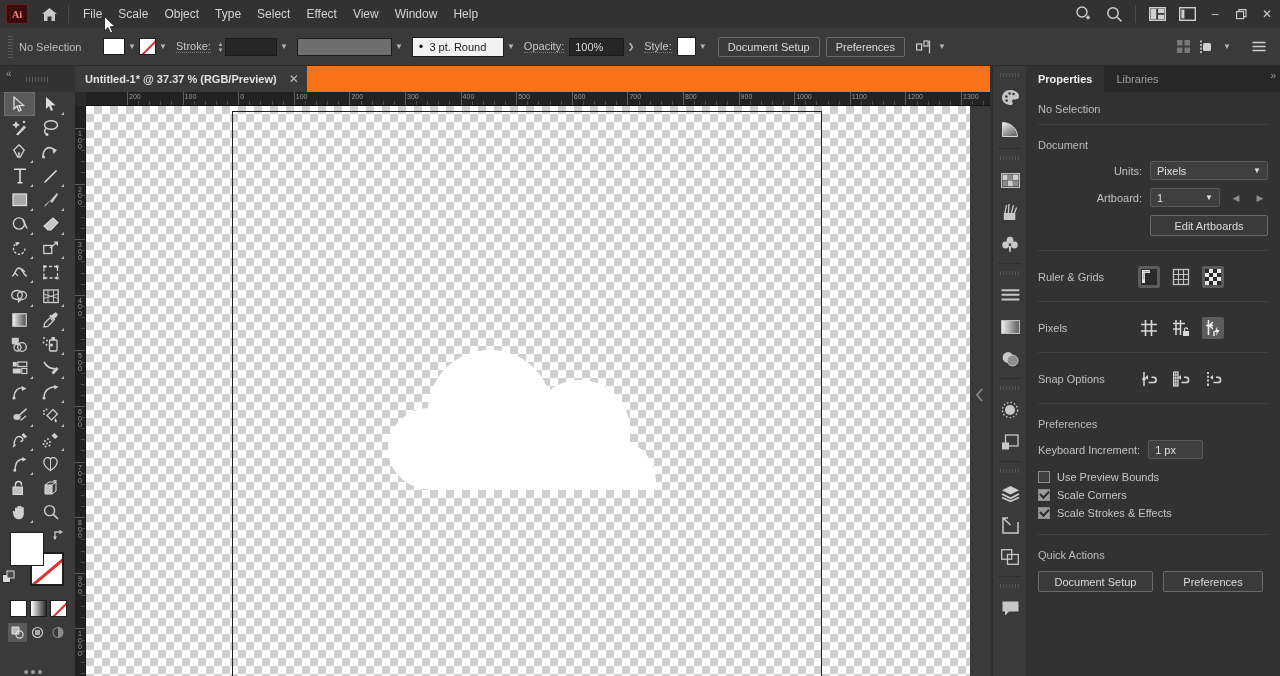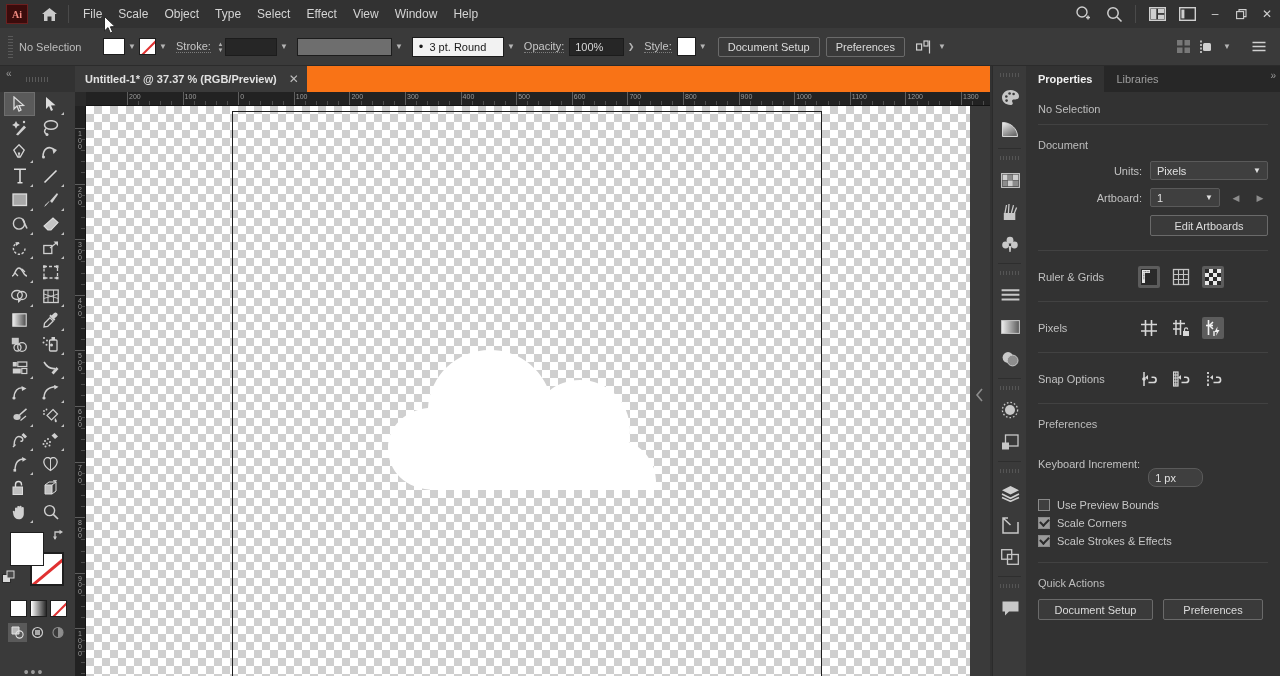--- a/index.html
+++ b/index.html
@@ -179,22 +179,22 @@
   .psec-title{font-size:11px;color:#bdbdbd;padding:11px 0 6px 0;}
   .pdiv{height:1px;background:#424242;margin:3px 12px;}
   .prow{display:flex;align-items:center;padding:4px 0;}
   .prow-label{font-size:11px;color:#c0c0c0;}
   .pselect{
     height:19px;background:#3f3f3f;border:1px solid #5a5a5a;border-radius:2px;
     display:flex;align-items:center;justify-content:space-between;padding:0 6px;
     font-size:11px;color:#e0e0e0;
   }
   .pinput{
-    height:19px;background:#3f3f3f;border:1px solid #5a5a5a;border-radius:8px;
-    display:flex;align-items:center;padding:0 6px;font-size:11px;color:#e0e0e0;margin-top:28px;
+    height:19px;background:#3f3f3f;border:1px solid #5a5a5a;border-radius:2px;
+    display:flex;align-items:center;padding:0 6px;font-size:11px;color:#e0e0e0;
   }
   .pbtn{
     height:21px;background:#3a3a3a;border:1px solid #6a6a6a;border-radius:2px;
     display:flex;align-items:center;justify-content:center;font-size:11px;color:#dcdcdc;
   }
   .picon{
     width:22px;height:22px;display:flex;align-items:center;justify-content:center;
     border-radius:2px;
   }
   .picon.on{background:#5c5c5c;}

